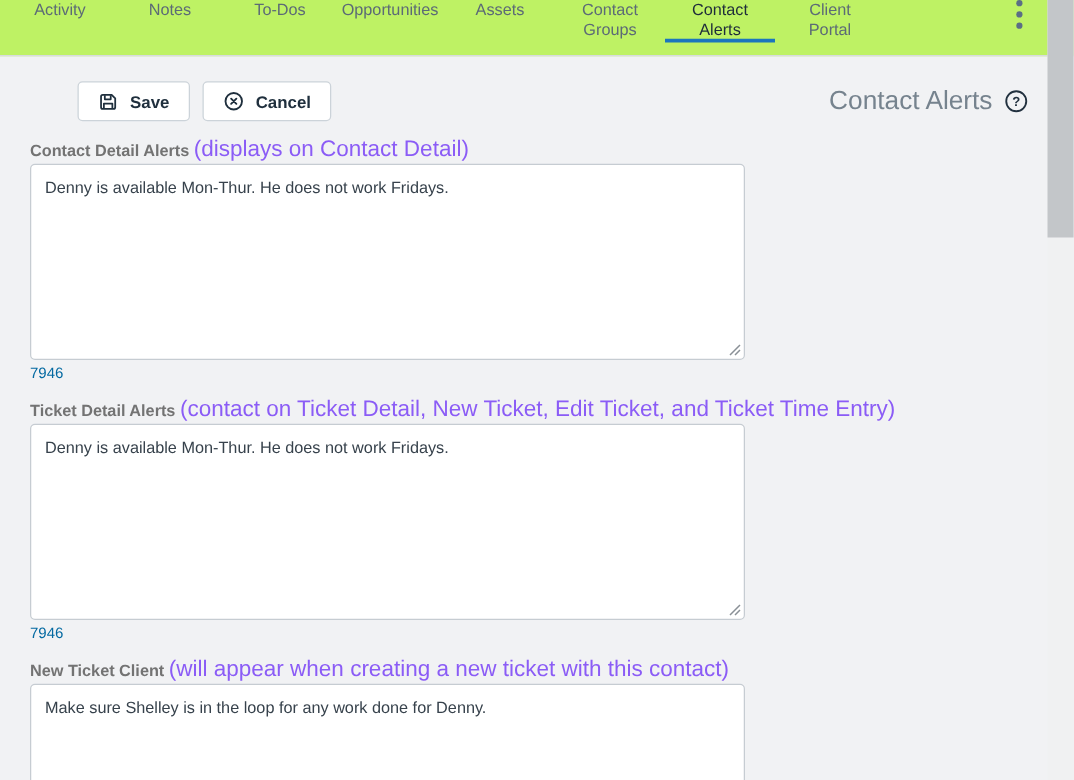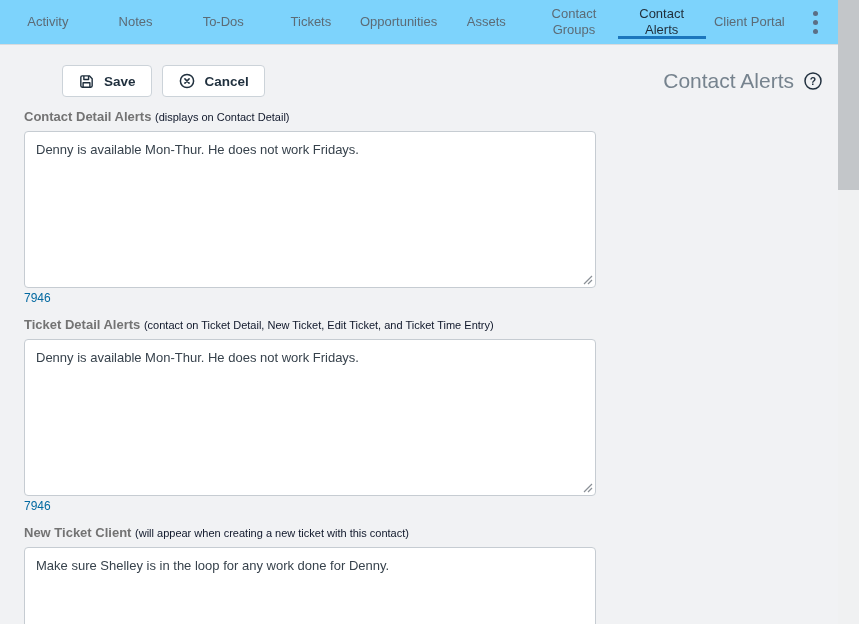--- a/index.html
+++ b/index.html
@@ -7,24 +7,24 @@
   body {
     font-family: "Liberation Sans", "DejaVu Sans", sans-serif;
     background: #f1f2f4;
     position: relative;
     color: #29353f;
   }
 
   
   .tabbar {
     height: 45px;
-    background: #7dd3fc;
+    background: #bef264;
     border-bottom: 1px solid #d8dbde;
     display: flex;
-    align-items: center;
+    align-items: flex-start;
     padding-left: 4px;
   }
   .tab {
     width: 88px;
     display: flex;
     align-items: center;
     justify-content: center;
     text-align: center;
     font-size: 13px;
     line-height: 1.25;
@@ -92,21 +92,21 @@
 
   
   .field { margin-top: 12px; }
   .field-label {
     height: 17px;
     font-size: 13px;
     margin-bottom: 5px;
     white-space: nowrap;
   }
   .field-label b { font-weight: 700; color: #737373; }
-  .field-label .hint { font-weight: 400; color: #0f172a; font-size: 11px; }
+  .field-label .hint { font-weight: 400; color: #8b5cf6; font-size: 18px; }
 
   .ta-wrap { position: relative; width: 572px; }
   textarea {
     display: block;
     width: 572px;
     height: 157px;
     resize: none;
     border: 1px solid #c6ccd2;
     border-radius: 4px;
     background: #ffffff;
@@ -150,23 +150,20 @@
 
 <nav class="tabbar">
   <div class="tab">
       <span class="tab-label">Activity</span>
     </div>
   <div class="tab">
       <span class="tab-label">Notes</span>
     </div>
   <div class="tab">
       <span class="tab-label">To-Dos</span>
-    </div>
-  <div class="tab">
-      <span class="tab-label">Tickets</span>
     </div>
   <div class="tab">
       <span class="tab-label">Opportunities</span>
     </div>
   <div class="tab">
       <span class="tab-label">Assets</span>
     </div>
   <div class="tab">
       <span class="tab-label">Contact Groups</span>
     </div>

